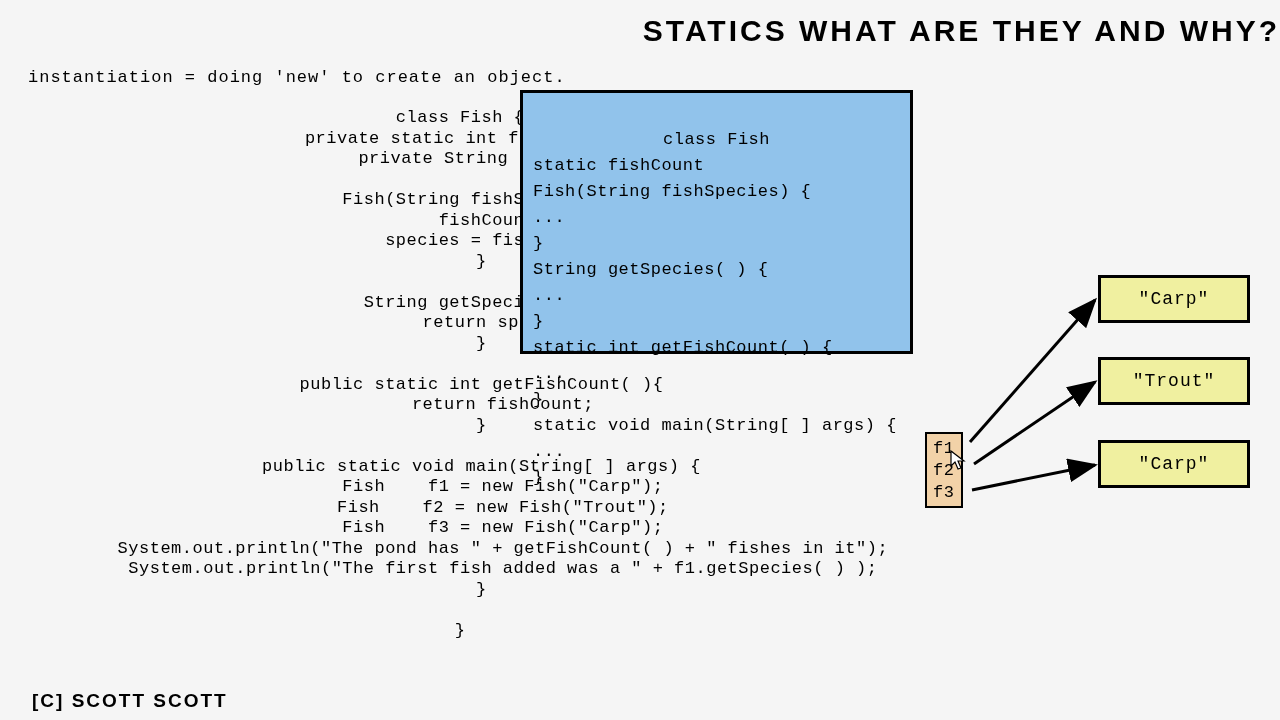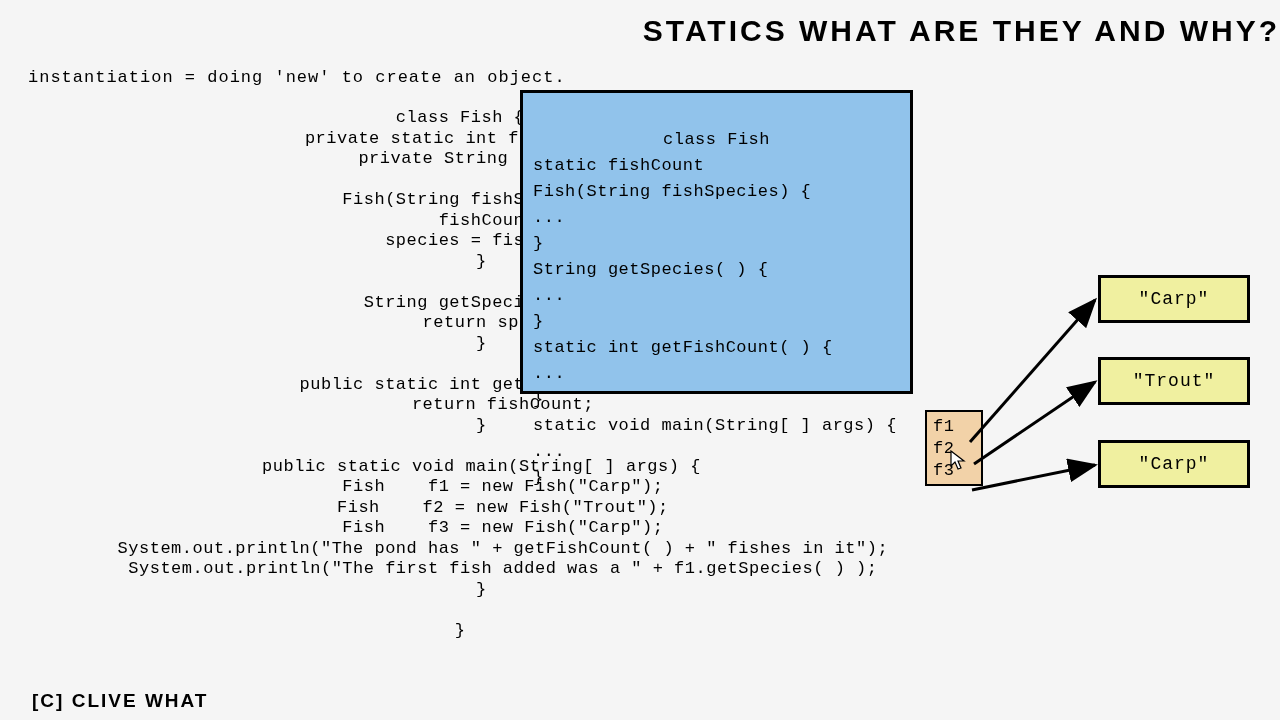--- a/index.html
+++ b/index.html
@@ -35,35 +35,35 @@
     line-height: 20.5px;
     white-space: pre;
     letter-spacing: 0.5px;
     text-align: center;
   }
   .bluebox {
     position: absolute;
     top: 90px;
     left: 520px;
     width: 393px;
-    height: 304px;
+    height: 264px;
     background: #91c3eb;
     border: 3px solid #000;
     padding: 8px 10px;
     font-size: 17px;
     line-height: 26px;
     white-space: pre;
     letter-spacing: 0.5px;
   }
   .bluebox .centered { text-align: center; display: block; }
   .refbox {
     position: absolute;
-    top: 410px;
+    top: 432px;
     left: 925px;
-    width: 58px;
+    width: 38px;
     height: 76px;
     background: #f2d2a8;
     border: 2px solid #000;
     font-size: 17px;
     line-height: 22px;
     padding: 4px 6px;
     letter-spacing: 0.5px;
   }
   .instbox {
     position: absolute;
@@ -171,13 +171,13 @@
   </defs>
   <line x1="970" y1="442" x2="1095" y2="300" stroke="#000" stroke-width="3" marker-end="url(#ah)"></line>
   <line x1="974" y1="464" x2="1095" y2="382" stroke="#000" stroke-width="3" marker-end="url(#ah)"></line>
   <line x1="972" y1="490" x2="1095" y2="465" stroke="#000" stroke-width="3" marker-end="url(#ah)"></line>
 </svg>
 
 <svg class="cursor" viewBox="0 0 16 22">
   <path d="M1,1 L1,16 L5,12 L8,19 L11,18 L8,11 L14,11 Z" fill="#fff" stroke="#000" stroke-width="1.2"></path>
 </svg>
 
-<div class="footer">[C] CLIVE WHAT</div>
+<div class="footer">[C] SCOTT SCOTT</div>
 
 </body></html>

